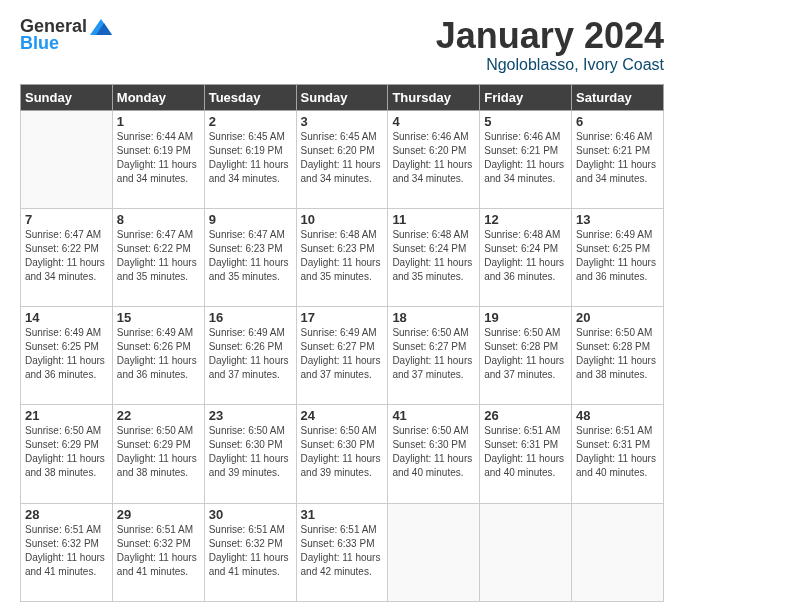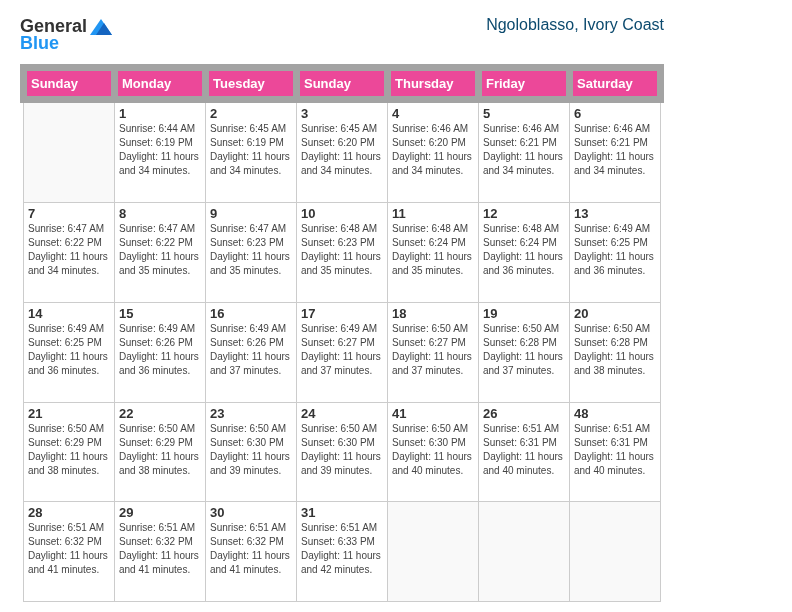--- a/index.html
+++ b/index.html
@@ -47,27 +47,27 @@
       color: #0c4a6e;
     }
     .calendar {
       flex: 1;
       border: 1px solid #ccc;
       border-collapse: collapse;
       width: 100%;
       table-layout: fixed;
     }
     .calendar th {
-      background: #ec4899;
+      background: #404040;
       color: #fff;
       font-size: 13px;
       font-weight: bold;
       padding: 5px 4px;
       text-align: left;
-      border: 7px solid #a3a3a3;
+      border: 1px solid #a3a3a3;
     }
     .calendar td {
       border: 1px solid #ccc;
       vertical-align: top;
       padding: 3px 4px;
       font-size: 10.5px;
       color: #333;
       height: 78px;
     }
     .day-num {
@@ -95,20 +95,21 @@
       <div class="logo-text">
         <span style="font-size:18px;font-weight:bold;color:#333;">General</span>
         <svg width="22" height="16" viewBox="0 0 22 16" style="margin:0 1px;">
           <polygon points="0,16 11,0 22,16" fill="#2196F3"></polygon>
           <polygon points="6,16 14,4 22,16" fill="#1565C0"></polygon>
         </svg>
       </div>
       <span style="font-size:18px;font-weight:bold;color:#2196F3;display:block;margin-top:-4px;">Blue</span>
     </div>
     <div class="title-block">
+      <div class="main-title">January 2024</div>
       <div class="subtitle">Ngoloblasso, Ivory Coast</div>
     </div>
   </div>
 
   <table class="calendar">
     <thead>
       <tr>
       <th>Sunday</th>
           <th>Monday</th>
           <th>Tuesday</th>

